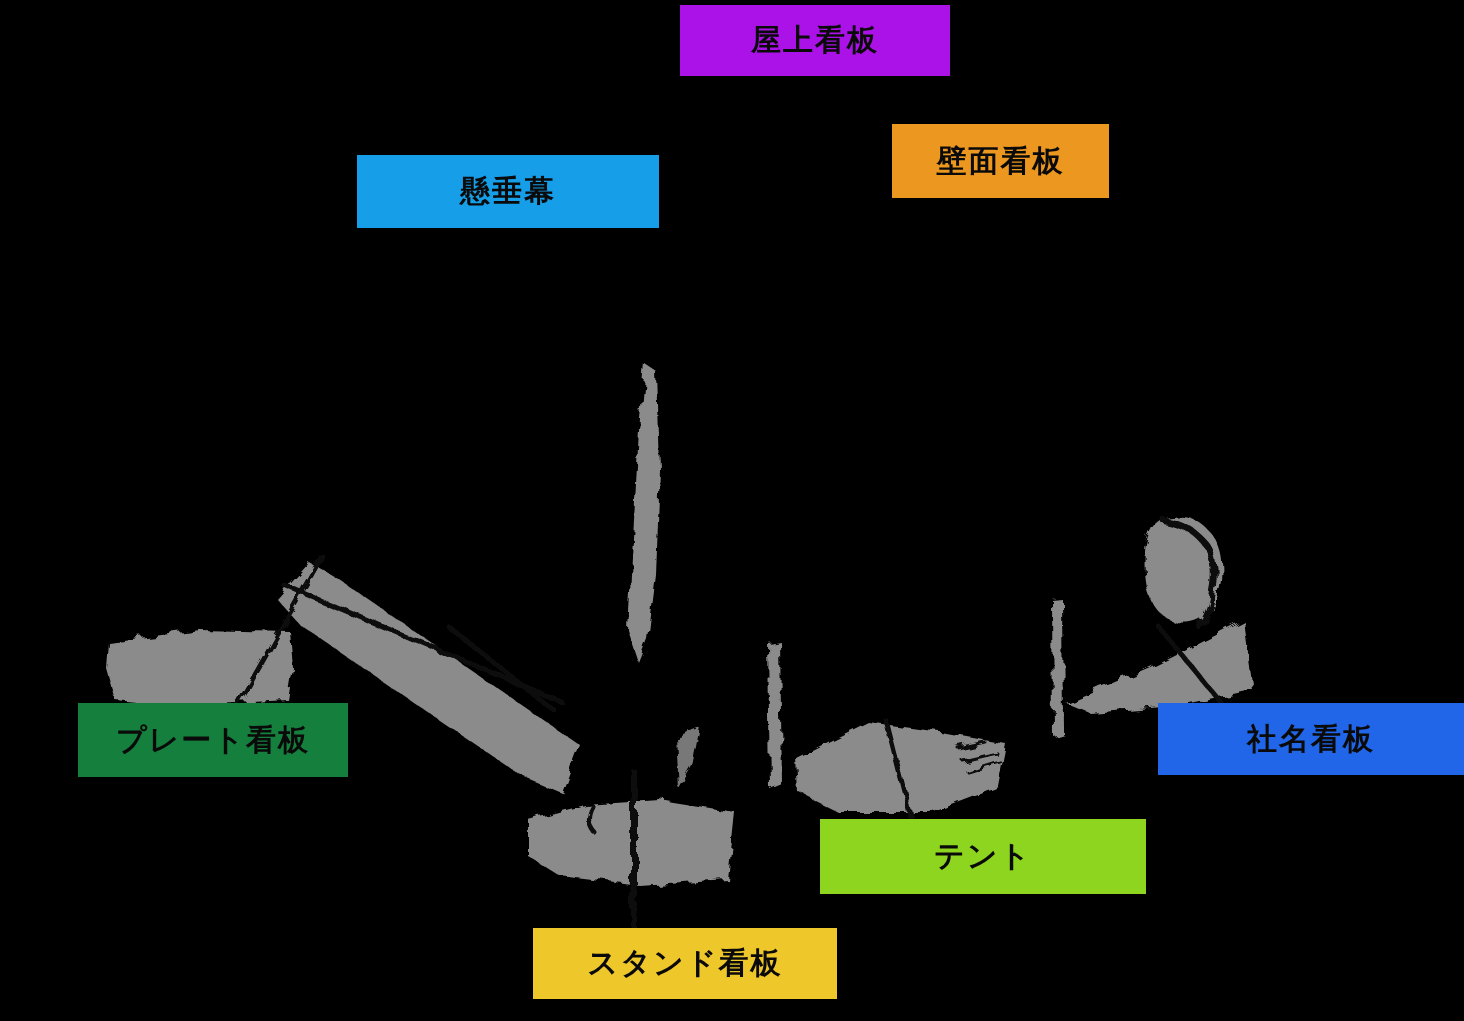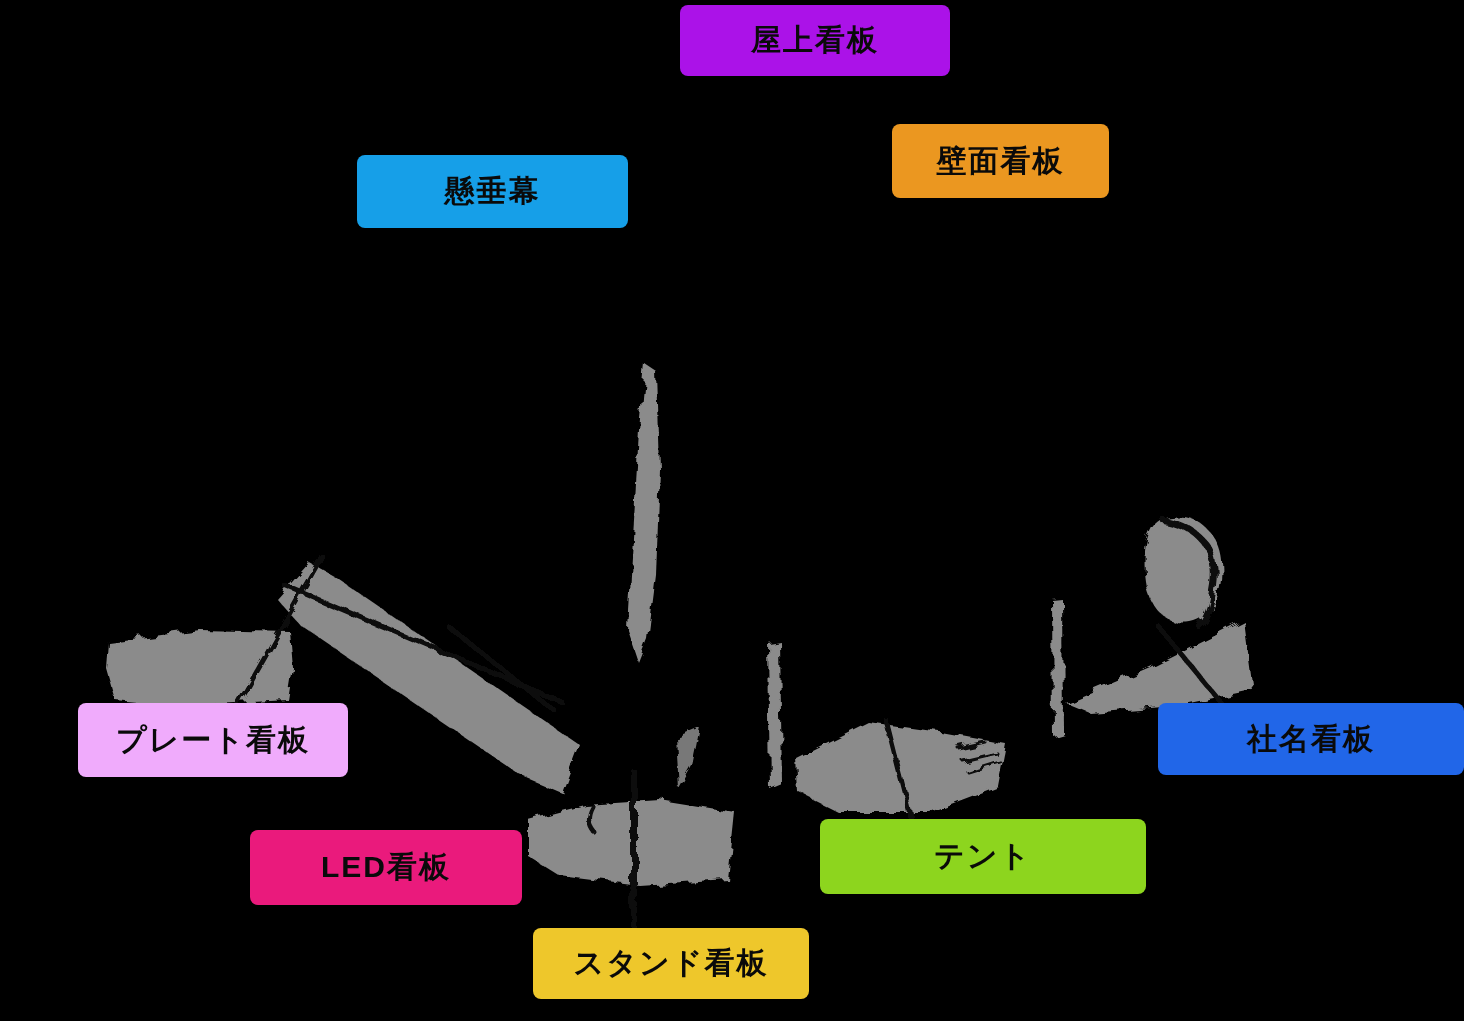--- a/index.html
+++ b/index.html
@@ -10,32 +10,31 @@
     overflow:hidden;
     font-family:"Liberation Sans","DejaVu Sans",sans-serif;
   }
   #sketch-layer{position:absolute;left:0;top:0;width:1464px;height:1021px;}
   .label{
     position:absolute;
     display:flex;align-items:center;justify-content:center;
     font-weight:bold;font-size:30px;color:#0a0a0a;
     letter-spacing:2px;
     box-sizing:border-box;
-    border-radius:8px;
   }
   .lbl-okujo   {left:680px;top:5px;  width:270px;height:71px;background:#ab12e8;}
   .lbl-jiritsu {left:48px; top:100px;width:270px;height:74px;background:#3aa83c;}
-  .lbl-kensui  {left:357px;top:155px;width:271px;height:73px;background:#169fe8;}
+  .lbl-kensui  {left:357px;top:155px;width:302px;height:73px;background:#169fe8;}
   .lbl-hekimen {left:892px;top:124px;width:217px;height:74px;background:#eb9720;}
   .lbl-sode    {left:1187px;top:112px;width:272px;height:76px;background:#dde32b;}
-  .lbl-plate   {left:78px; top:703px;width:270px;height:74px;background:#f0abfc;}
+  .lbl-plate   {left:78px; top:703px;width:270px;height:74px;background:#15803d;}
   .lbl-shamei  {left:1158px;top:703px;width:306px;height:72px;background:#2166e8;}
   .lbl-led     {left:250px;top:830px;width:272px;height:75px;background:#ea1a7c;}
   .lbl-tent    {left:820px;top:819px;width:326px;height:75px;background:#8dd51e;}
-  .lbl-stand   {left:533px;top:928px;width:276px;height:71px;background:#eec72b;}
+  .lbl-stand   {left:533px;top:928px;width:304px;height:71px;background:#eec72b;}
 </style>
 </head>
 <body>
 
 <div id="stage">
 
   <svg id="sketch-layer" viewBox="0 0 1464 1021" xmlns="http://www.w3.org/2000/svg">
     <defs>
       <filter id="rough" x="-20%" y="-20%" width="140%" height="140%">
         <feTurbulence type="fractalNoise" baseFrequency="0.055" numOctaves="3" result="n"></feTurbulence>
@@ -72,17 +71,16 @@
         <path stroke-width="5" d="M1158,626 L1224,706"></path>
       </g>
     </g>
   </svg>
 
   <div class="label lbl-okujo">屋上看板</div>
   <div class="label lbl-kensui">懸垂幕</div>
   <div class="label lbl-hekimen">壁面看板</div>
   <div class="label lbl-plate">プレート看板</div>
   <div class="label lbl-shamei">社名看板</div>
-  <div class="label lbl-led">LED看板</div>
   <div class="label lbl-tent">テント</div>
   <div class="label lbl-stand">スタンド看板</div>
 
 </div>
 
 </body></html>

